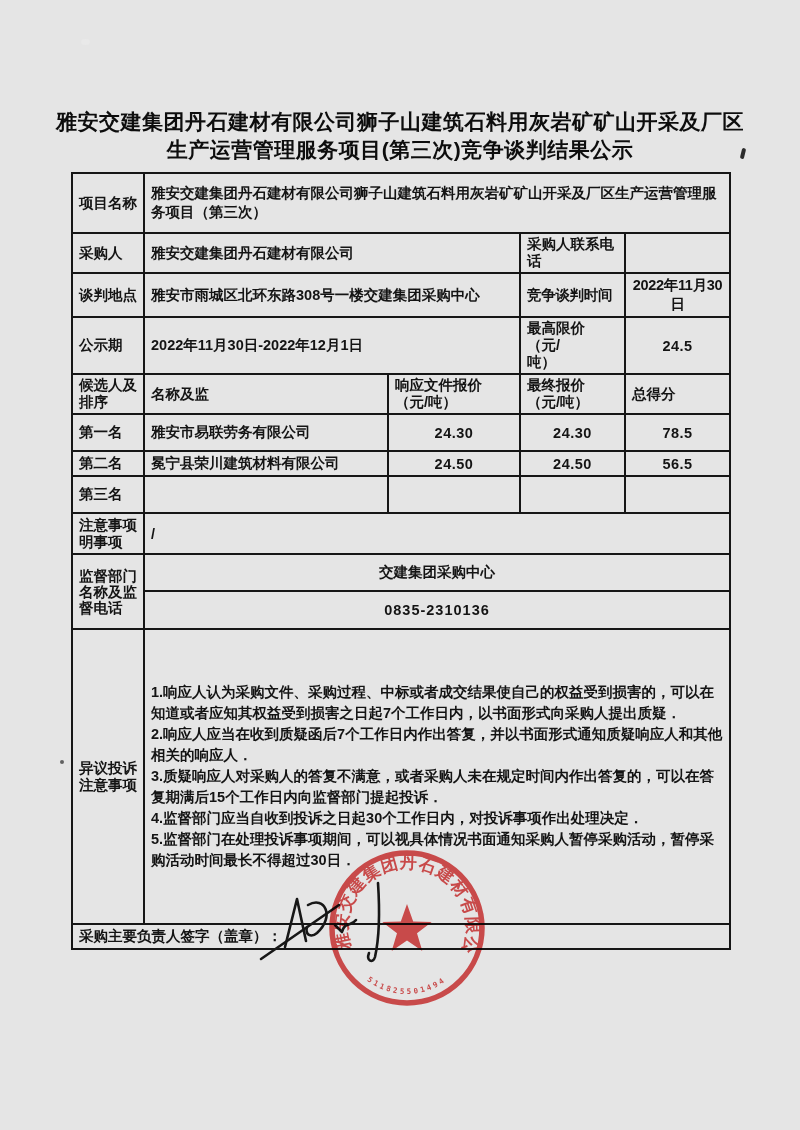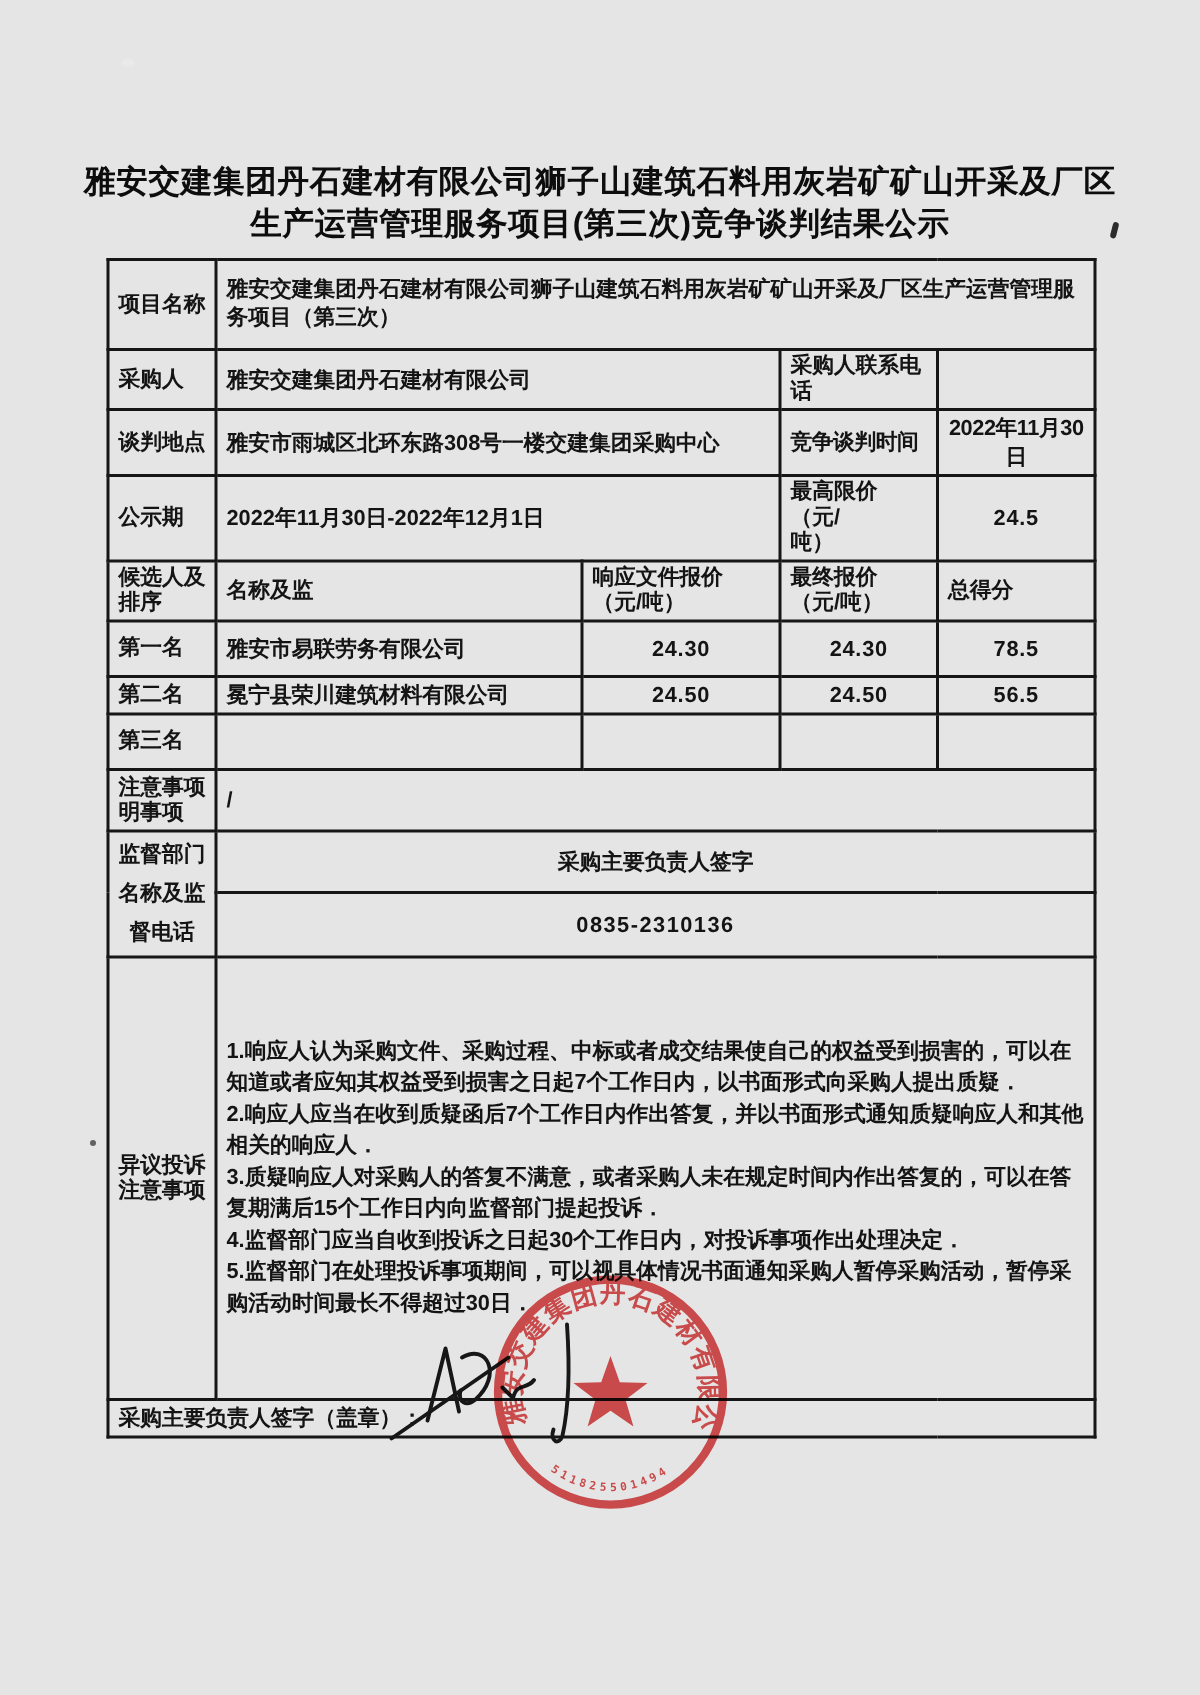--- a/index.html
+++ b/index.html
@@ -9,21 +9,21 @@
 
   .doc-title { position:absolute; top:108px; left:0; width:800px; text-align:center;
                font-size:21px; line-height:28px; font-weight:700; letter-spacing:0.5px; color:#0d0d0d; }
 
   table.main { position:absolute; top:172px; left:71px; width:658px;
                border-collapse:collapse; table-layout:fixed; }
   table.main td { border:2px solid #161616; font-size:14.5px; font-weight:700;
                   color:#141414; vertical-align:middle; padding:2px 6px; overflow:hidden; }
   .pre { white-space:pre-line; }
   .lbl { text-align:left; padding:2px 3px 2px 5px; font-size:14px; line-height:17px; }
-  .lbl-center { text-align:center; padding:2px 2px; font-size:14px; line-height:26px; }
+  .lbl-center { padding:2px 2px; font-size:14px; line-height:16px; }
   .val-left { text-align:left; }
   .c { text-align:center; }
   .small { font-size:13px; padding:2px 2px; letter-spacing:-0.3px; }
   .hdr { line-height:17px; padding:2px 2px; }
   .num { text-align:center; font-weight:600; font-size:14.5px; letter-spacing:0.5px; }
   .para { text-align:left; line-height:21px; font-size:14.5px;margin-top:28px; }
   .para div { margin:0; }
   .sig-cell { text-align:left; padding-left:8px; font-size:15px; }
 
   .r1{height:60px}.r2{height:32px}.r3{height:42px}.r4{height:40px}.r5{height:40px}
@@ -127,21 +127,21 @@
     <tr class="r9">
       <td class="lbl pre">注意事项
 明事项</td>
       <td colspan="4" class="val-left">/</td>
     </tr>
 
     <tr class="r10a">
       <td rowspan="2" class="lbl-center pre">监督部门
 名称及监
 督电话</td>
-      <td colspan="4" class="c">采购主要负责人签字</td>
+      <td colspan="4" class="c">交建集团采购中心</td>
     </tr>
     <tr class="r10b">
       <td colspan="4" class="c" style="letter-spacing:1px">0835-2310136</td>
     </tr>
 
     <tr class="r11">
       <td class="lbl pre">异议投诉
 注意事项</td>
       <td colspan="4" class="para">
         <div>1.响应人认为采购文件、采购过程、中标或者成交结果使自己的权益受到损害的，可以在知道或者应知其权益受到损害之日起7个工作日内，以书面形式向采购人提出质疑．</div>

